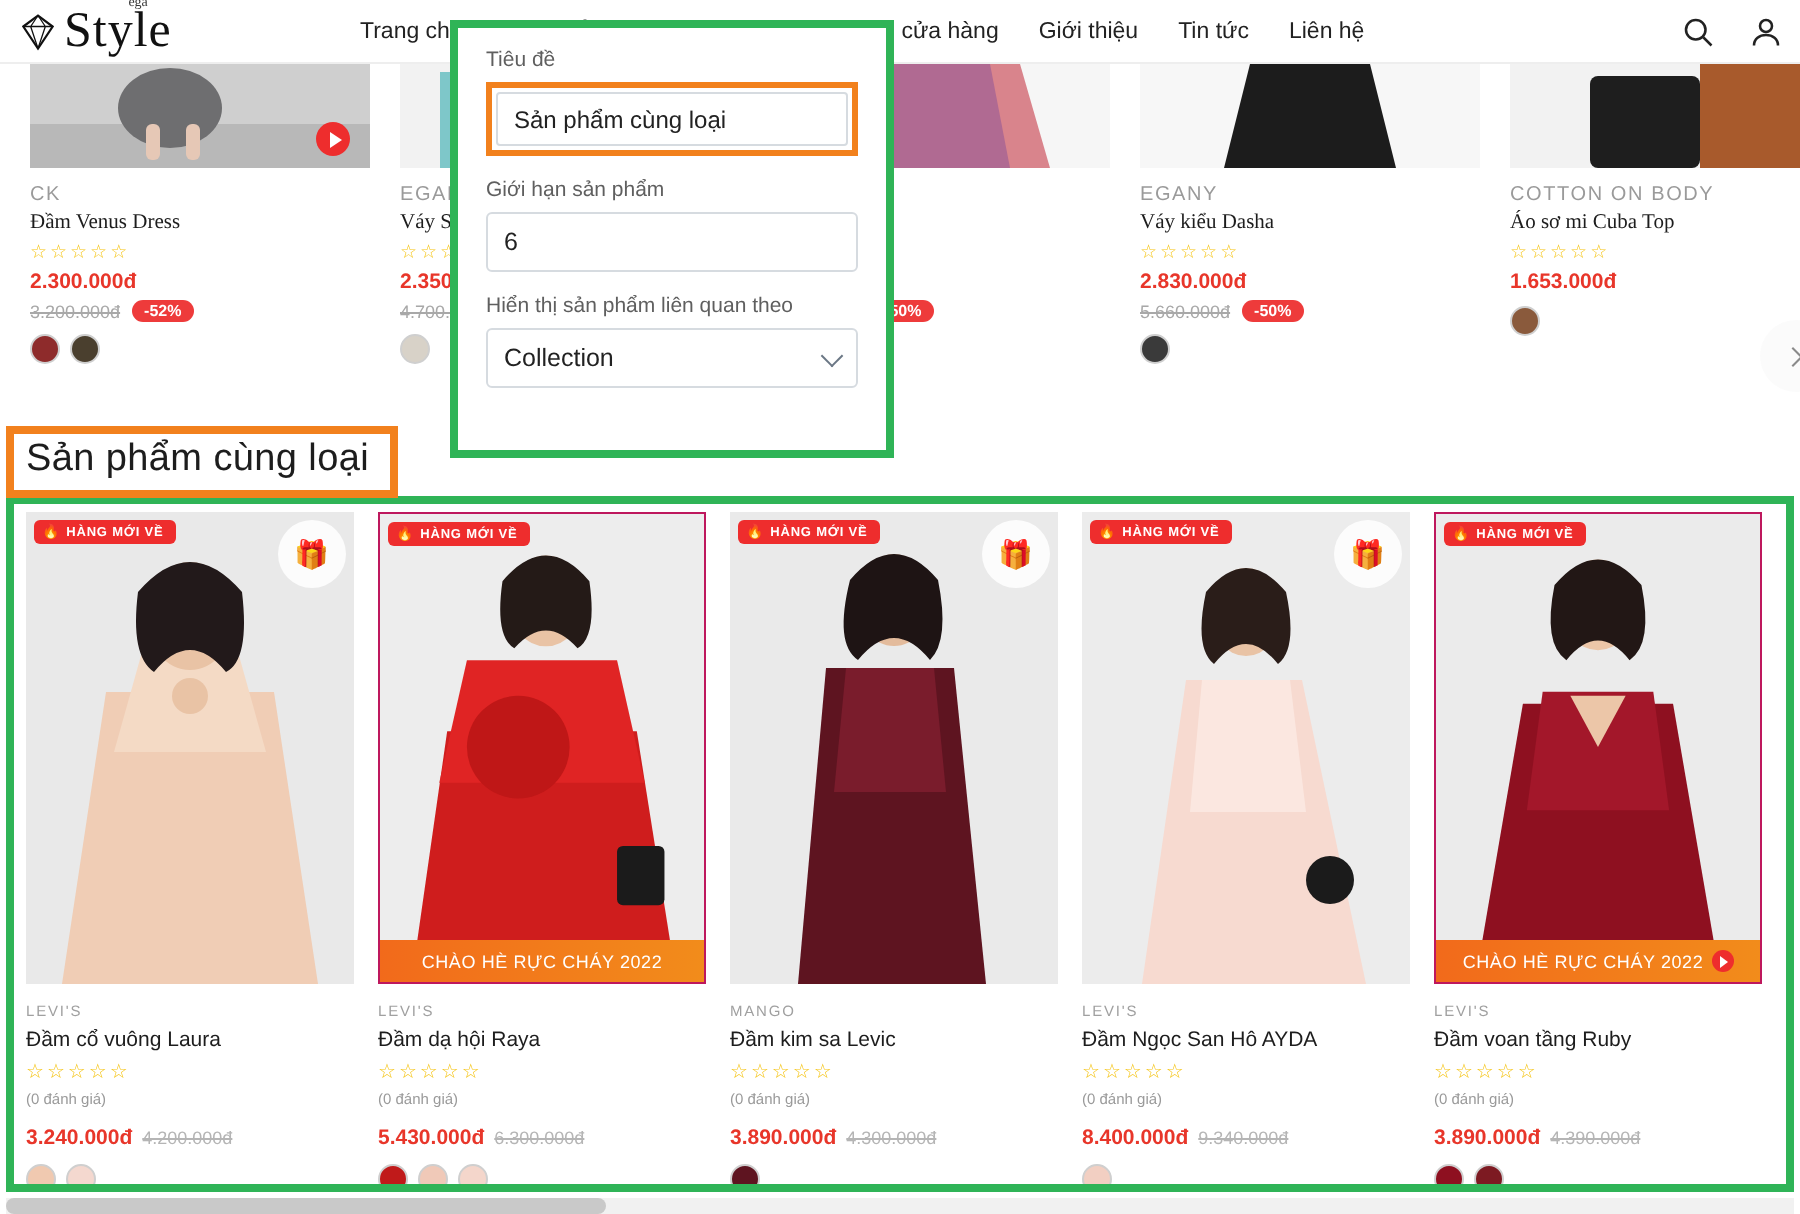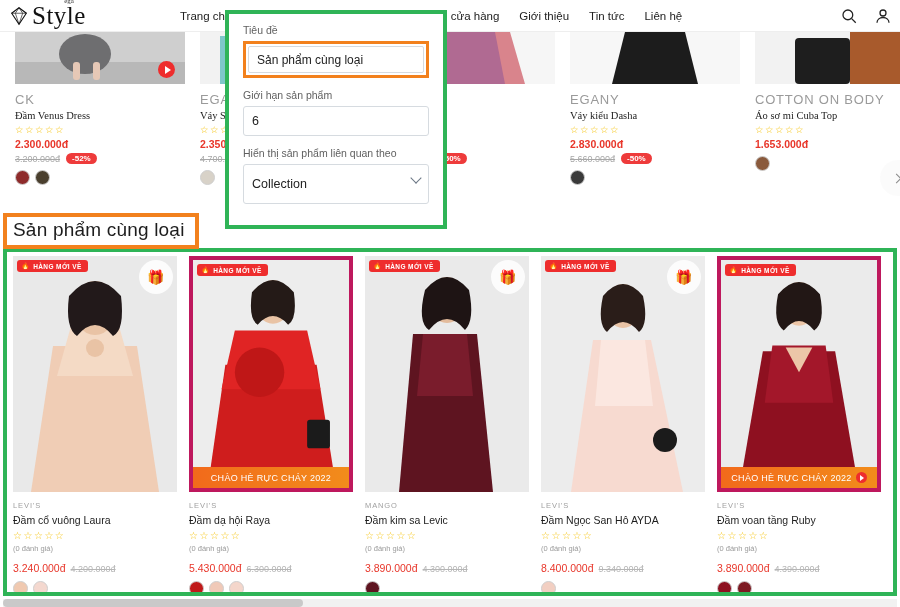--- a/index.html
+++ b/index.html
@@ -50,21 +50,21 @@
   .tp-play {
     position: absolute; right: 10px; bottom: 6px; width: 17px; height: 17px;
     background: #ee2d2d; border-radius: 50%;
     display: flex; align-items: center; justify-content: center;
   }
   .tp-play::after {
     content: ""; border-left: 6px solid #fff;
     border-top: 4px solid transparent; border-bottom: 4px solid transparent;
     margin-left: 2px;
   }
-  .tp-brand { font-size: 13px; color: #9a9a9a; letter-spacing: .8px; margin-top: 8px; }
+  .tp-brand { font-size: 10px; color: #9a9a9a; letter-spacing: .8px; margin-top: 8px; }
   .tp-name { font-size: 10.5px; color: #1d1d1d; margin-top: 3px; white-space: nowrap; font-family: Liberation Serif, serif; }
   .stars { color: #f5c518; font-size: 9.5px; letter-spacing: 1.5px; margin-top: 3px; }
   .tp-price { font-size: 10.5px; color: #e8362a; margin-top: 3px; font-weight: 600; }
   .tp-old-line { display: flex; align-items: center; gap: 6px; margin-top: 3px; }
   .tp-old { font-size: 9px; color: #a8a8a8; text-decoration: line-through; }
   .tp-disc {
     background: #ee3b3b; color: #fff; font-size: 8px; font-weight: 700;
     border-radius: 9px; padding: 1px 6px;
   }
   .swatches { display: flex; gap: 5px; margin-top: 6px; }
@@ -91,21 +91,21 @@
     font-size: 12px; color: #222; padding: 0 8px;
     font-family: "Liberation Sans", sans-serif; background: #fff; outline: none;
   }
   .num-input {
     width: 100%; height: 30px; border: 1px solid #d6dbe0; border-radius: 3px;
     font-size: 12.5px; color: #222; padding: 0 8px; margin-bottom: 11px;
     font-family: "Liberation Sans", sans-serif; background: #fff; outline: none;
   }
   .select-wrap { position: relative; }
   .sel {
-    width: 100%; height: 40px; border: 1px solid #d6dbe0; border-radius: 3px;
+    width: 100%; height: 30px; border: 1px solid #d6dbe0; border-radius: 3px;
     font-size: 12.5px; color: #222; padding: 0 8px; background: #fff;
     display: flex; align-items: center;
   }
   .sel-caret {
     position: absolute; right: 9px; top: 10px;
     width: 8px; height: 8px; border-right: 1.6px solid #6b7785;
     border-bottom: 1.6px solid #6b7785; transform: rotate(45deg);
   }
 
   
@@ -122,21 +122,21 @@
   .carousel {
     position: absolute; left: 3px; top: 248px; width: 894px; height: 348px;
     border: 4px solid #2fb457; background: #fff; z-index: 10;
     overflow: hidden;
   }
   .cards { display: flex; height: 100%; }
   .card {
     width: 176px; flex: 0 0 176px; position: relative; background: #fff;
     padding: 4px 6px 0 6px;
   }
-  .card.hl .card-img { border: 4px solid #be185d; }
+  .card.hl .card-img { border: 1px solid #be185d; }
   .card-img {
     position: relative; width: 100%; height: 236px; overflow: hidden;
     background: #ececec;
   }
   .ph { position: absolute; inset: 0; }
 
   .badge-new {
     position: absolute; left: 4px; top: 4px; z-index: 4;
     background: #ee2d2d; color: #fff; border-radius: 3px;
     font-size: 6.5px; font-weight: 700; letter-spacing: .4px;
@@ -165,21 +165,21 @@
     content:""; border-left: 4px solid #fff;
     border-top: 3px solid transparent; border-bottom: 3px solid transparent;
     margin-left: 1px;
   }
 
   .c-brand { font-size: 7.5px; color: #a0a0a0; letter-spacing: .9px; margin-top: 9px; }
   .c-name { font-size: 10.5px; color: #1d1d1d; margin-top: 4px; white-space: nowrap; }
   .c-stars { color: #f5c518; font-size: 10px; letter-spacing: 1.5px; margin-top: 4px; }
   .c-rate { font-size: 7.5px; color: #9a9a9a; margin-top: 3px; }
   .c-priceline { display: flex; align-items: baseline; gap: 5px; margin-top: 9px; }
-  .c-price { font-size: 10.5px; color: #e8362a; font-weight: 400; }
+  .c-price { font-size: 10.5px; color: #e8362a; font-weight: 700; }
   .c-old { font-size: 9px; color: #b5b5b5; text-decoration: line-through; }
   .c-sw { display: flex; gap: 5px; margin-top: 7px; }
 
   .carousel-next {
     position: absolute; right: -16px; top: 160px; z-index: 25;
     width: 36px; height: 36px; border-radius: 50%;
     background: rgba(250,250,250,.72);
     display: flex; align-items: center; justify-content: center;
   }
   .carousel-next .chev {

